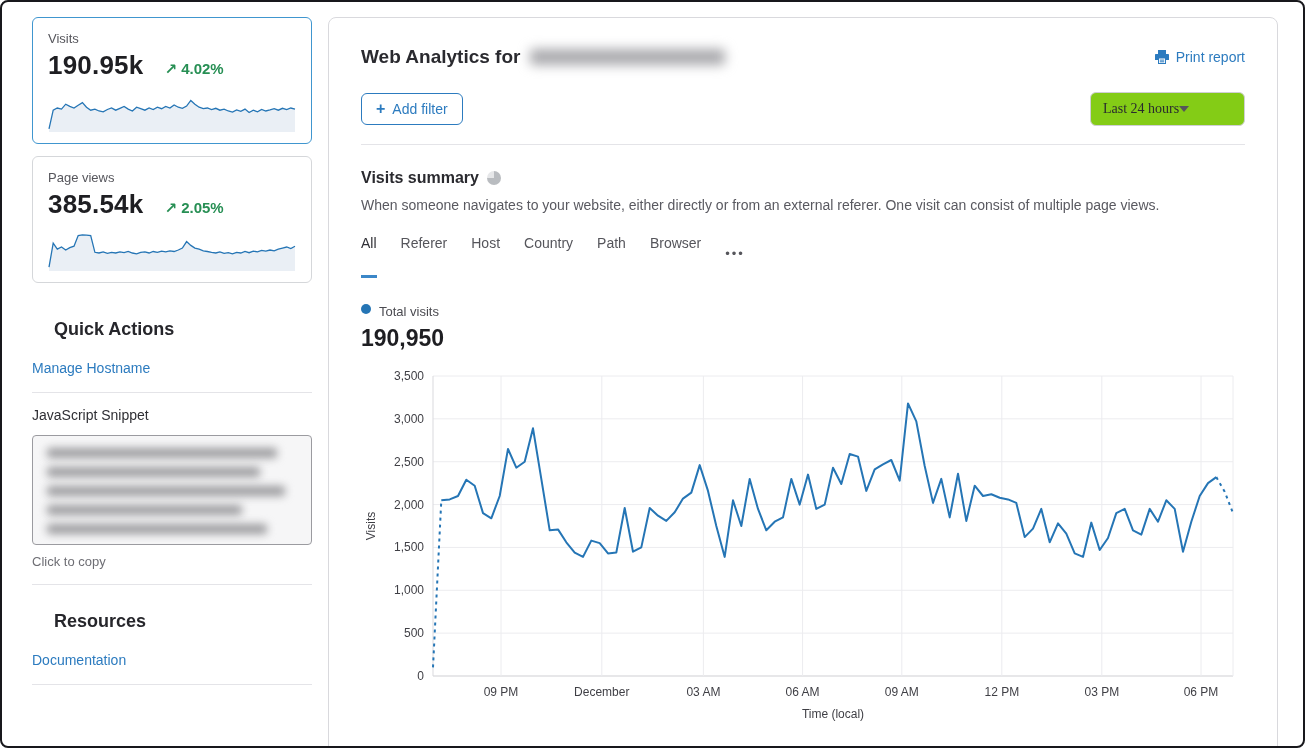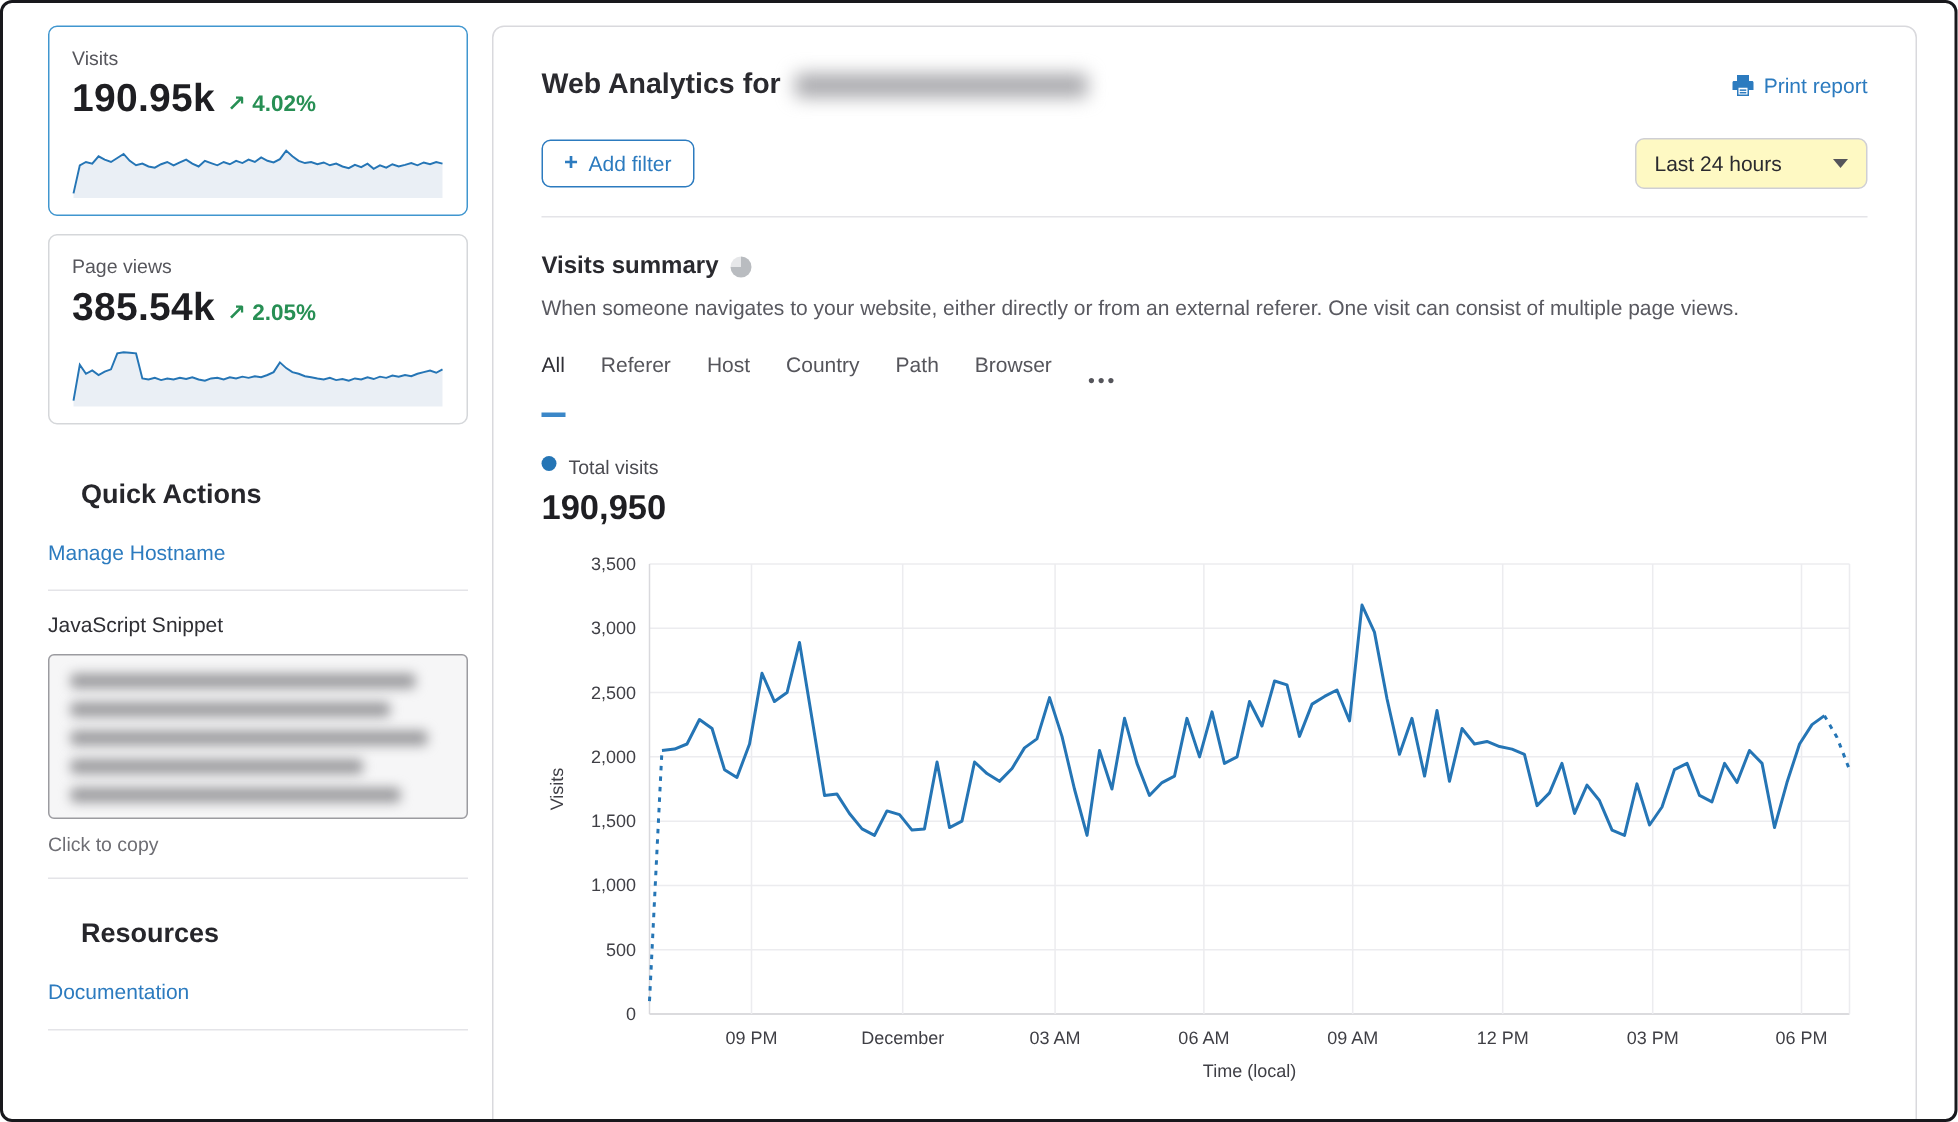--- a/index.html
+++ b/index.html
@@ -5,21 +5,21 @@
   * { box-sizing: border-box; margin: 0; padding: 0; }
   html,body { width:1305px; height:748px; background:#fff; font-family:"Liberation Sans","DejaVu Sans",sans-serif; }
   .frame { position:absolute; left:0; top:0; width:1305px; height:748px; border:2px solid #18181c; border-radius:8px; overflow:hidden; background:#fff; }
 
   
   .sidebar { position:absolute; left:30px; top:15px; width:280px; }
   .metric-card { border:1px solid #d5d7da; border-radius:6px; padding:13px 15px 10px; background:#fff; cursor:pointer; }
   .metric-card.selected { border:1.5px solid #4096cf; }
   .metric-card + .metric-card { margin-top:12px; }
   .metric-label { font-size:13px; color:#56565c; }
-  .metric-row { display:flex; align-items:baseline; gap:8px; margin-top:4px; }
+  .metric-row { display:flex; align-items:baseline; gap:21px; margin-top:4px; }
   .metric-value { font-size:26px; font-weight:700; color:#1e1e22; letter-spacing:.2px; }
   .metric-change { font-size:15px; font-weight:600; color:#278f54; }
   .sparkline { margin-top:6px; display:block; }
 
   .side-h { font-size:18px; font-weight:700; color:#26262b;margin-left:22px; }
   .qa-title { margin-top:36px; }
   .side-link { display:inline-block; margin-top:20px; font-size:14px; color:#2c7bbf; text-decoration:none; cursor:pointer; }
   .side-div { border:none; border-top:1px solid #e4e4e8; margin-top:15px; }
   .snippet-label { margin-top:14px; font-size:14px; color:#2f2f34; }
   .snippet-box { margin-top:12px; height:110px; background:#f6f6f7; border:1px solid #9b9ba0; border-radius:4px; padding:12px 14px; overflow:hidden; cursor:pointer; }
@@ -30,21 +30,21 @@
   
   .main-card { position:absolute; left:326px; top:15px; width:950px; height:745px; background:#fff; border:1px solid #d9d9dd; border-radius:8px; }
   .main-head { padding:28px 32px 0; }
   .title-row { display:flex; justify-content:space-between; align-items:center; }
   .page-title { font-size:19px; font-weight:700; color:#2a2a2f; display:flex; align-items:center; gap:10px; }
   .redacted-domain { display:inline-block; width:195px; height:16px; background:#a9a9ad; border-radius:3px; filter:blur(6px); }
   .print-link { display:flex; align-items:center; gap:6px; color:#2c7bbf; font-size:14px; cursor:pointer; }
   .filter-row { display:flex; justify-content:space-between; align-items:center; margin-top:24px; }
   .add-filter-btn { display:inline-flex; align-items:center; gap:7px; border:1px solid #2c7bbf; color:#2c7bbf; background:#fff; font-size:14px; padding:7px 14px; border-radius:6px; cursor:pointer; font-family:inherit; }
   .plus { font-size:16px; font-weight:600; line-height:1; }
-  .range-select { display:flex; justify-content:space-between; align-items:center; width:155px; border:1px solid #cfcfd4; border-radius:6px; padding:8px 12px; font-size:14px; color:#2a2a2f; cursor:pointer; background:#fef9c3; }
+  .range-select { display:flex; justify-content:flex-start; align-items:center; width:155px; border:1px solid #cfcfd4; border-radius:6px; padding:8px 12px; font-size:14px; color:#2a2a2f; cursor:pointer; background:#84cc16;font-family:Liberation Serif, serif; }
   .caret { width:0; height:0; border-left:5px solid transparent; border-right:5px solid transparent; border-top:6px solid #55555a; }
   .head-div { border:none; border-top:1px solid #e4e4e8; margin-top:18px; }
 
   .section { padding:24px 32px 0; }
   .sec-title-row { display:flex; align-items:center; gap:8px; }
   .sec-title { font-size:16px; font-weight:700; color:#2a2a2f; }
   .pie-icon { width:14px; height:14px; border-radius:50%; background:conic-gradient(from 0deg, #b9bcc0 0 270deg, #e6e7e9 270deg 360deg); }
   .sec-desc { margin-top:10px; font-size:14px; color:#595960; }
 
   .tabs { display:flex; align-items:center; gap:24px; margin-top:22px; }

